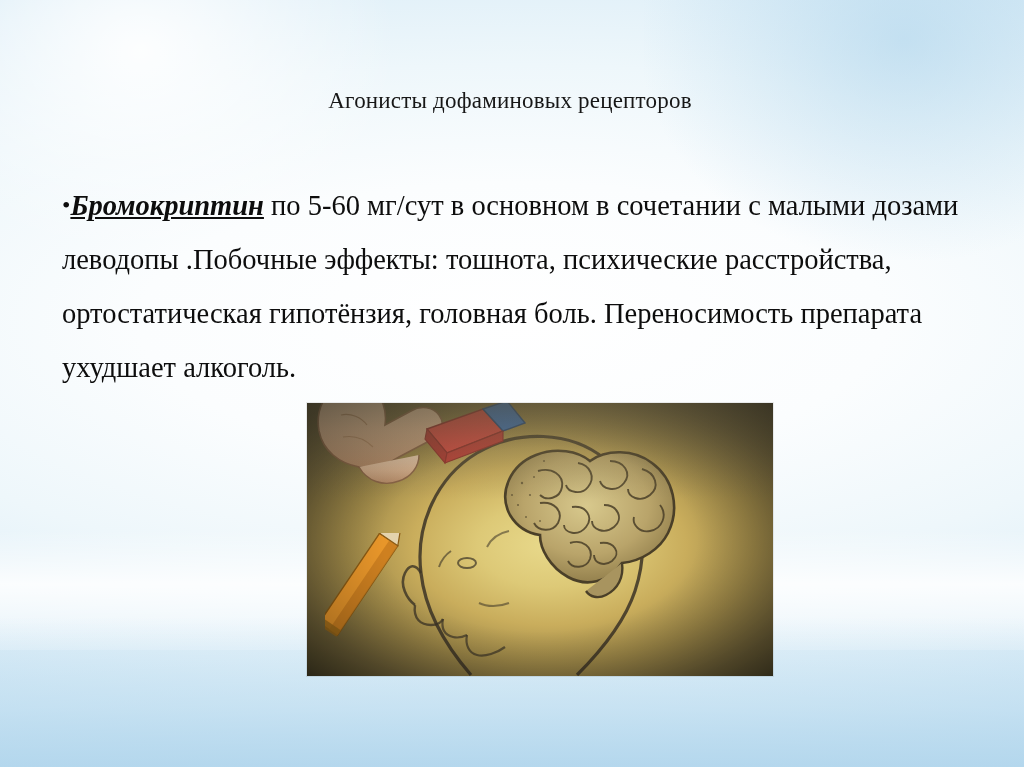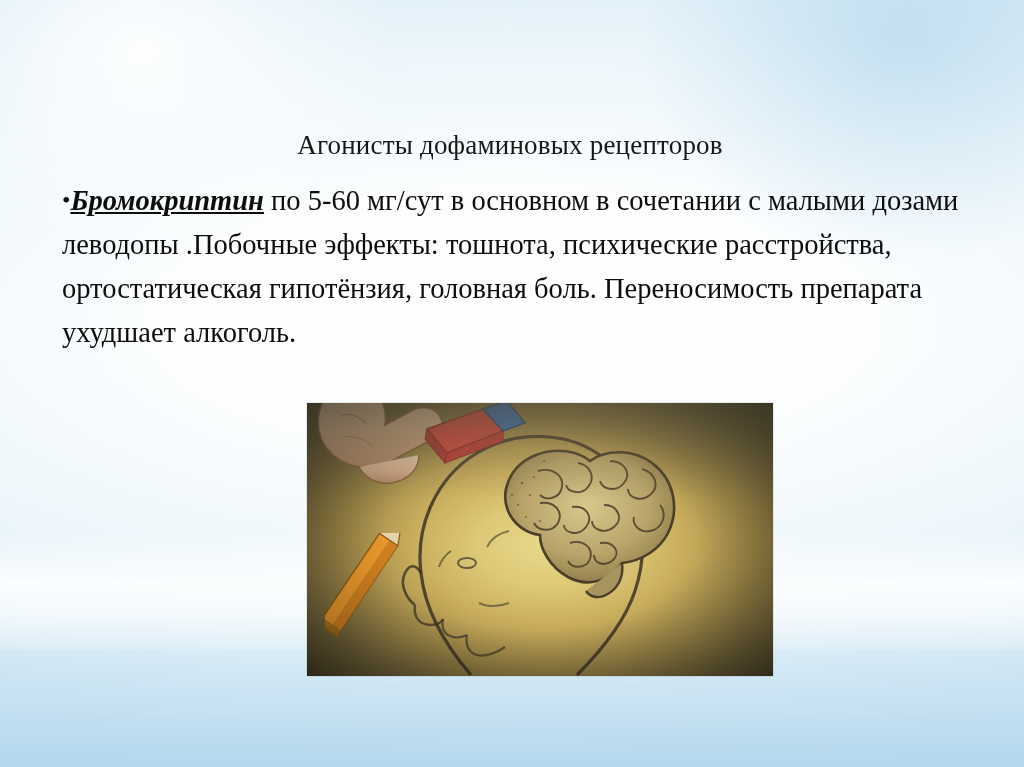--- a/index.html
+++ b/index.html
@@ -52,36 +52,35 @@
     width: 520px; height: 440px;
     background: radial-gradient(ellipse at center, rgba(168,209,234,0.55) 0%, rgba(168,209,234,0) 72%);
     pointer-events: none;
   }
 
   .title {
     position: absolute;
     left: 0; right: 4px;
     top: 88px;
     text-align: center;
-    font-size: 27px;
+    font-size: 23px;
     color: #171717;
     font-family: "Liberation Serif", serif;
     letter-spacing: 0.2px;
     z-index: 3;
-    margin-top: 42px;
   }
 
   .body-block {
     position: absolute;
     left: 62px;
     top: 178px;
     width: 905px;
     z-index: 3;
     font-size: 28.5px;
-    line-height: 44px;
+    line-height: 54px;
     color: #0d0d0d;
   }
   .bullet-dot {
     font-size: 24px;
     vertical-align: 2px;
   }
   .lead-term {
     font-weight: bold;
     font-style: italic;
     text-decoration: underline;

